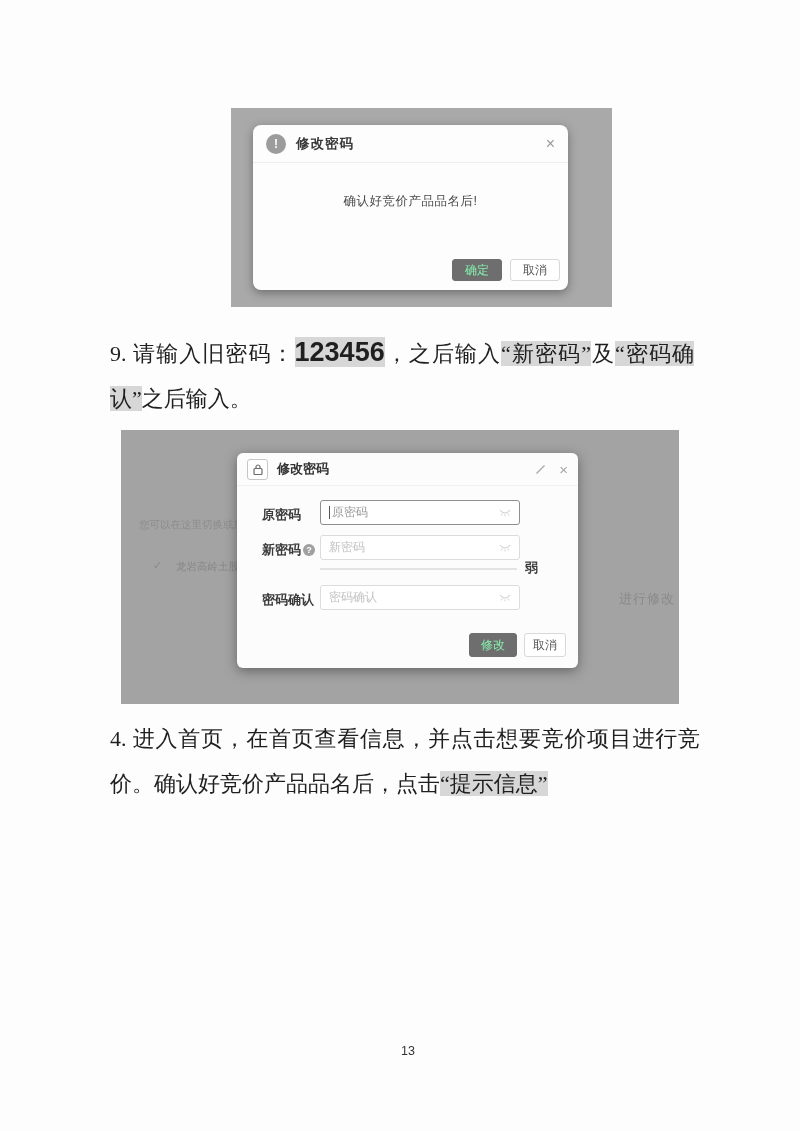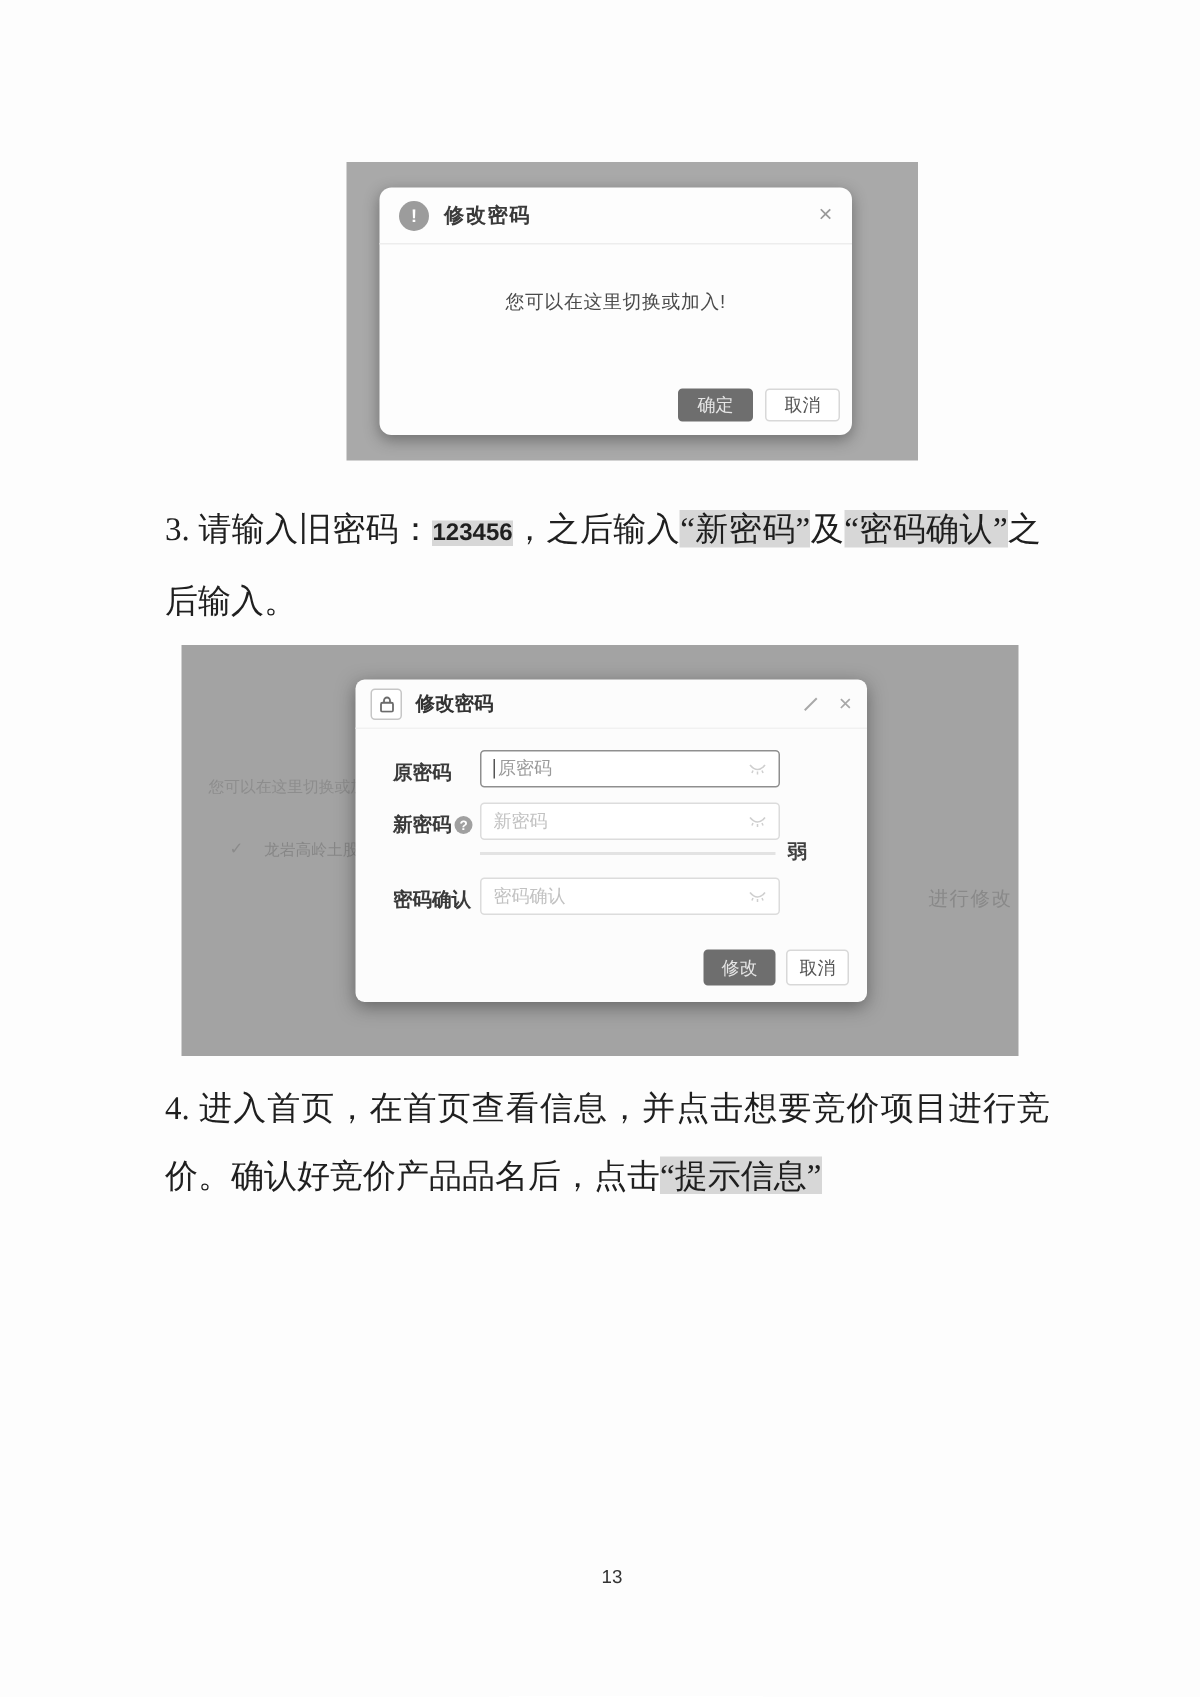--- a/index.html
+++ b/index.html
@@ -19,30 +19,30 @@
                  color:#fff; font-size:12px; font-weight:bold; display:flex;
                  align-items:center; justify-content:center; flex:0 0 auto; }
   .dlg1-title { margin-left:10px; font-weight:bold; font-size:13.5px; color:#3a3a3a;
                 letter-spacing:1px; }
   .close-x { margin-left:auto; color:#9a9a9a; font-size:16px; line-height:1; cursor:default; }
   .dlg1-body { position:absolute; top:68px; left:0; right:0; text-align:center;
                font-size:12.5px; color:#4a4a4a; letter-spacing:.5px; }
   .dlg1-footer { position:absolute; right:8px; bottom:9px; display:flex; gap:8px; }
   .btn { height:22px; border-radius:3px; font-size:12px; line-height:20px;
          text-align:center; box-sizing:border-box; font-family:"Liberation Sans",sans-serif; }
-  .btn-primary { width:50px; background:#6e6e6e; color:#e5e5e5; border:1px solid #6e6e6e; }
+  .btn-primary { width:50px; background:#6e6e6e; color:#86efac; border:1px solid #6e6e6e; }
   .btn-default { width:50px; background:#ffffff; color:#555555; border:1px solid #d8d8d8; }
 
   
   .para { position:absolute; margin:0; font-family:"Liberation Serif", serif;
           font-size:22px; line-height:45px; color:#1f1f1f; text-align:justify; }
   #para3 { left:110px; top:330px; width:584px; }
   #para4 { left:110px; top:716px; width:590px; }
   .hl { background:#d7d7d7; }
-  .b  { font-weight:bold; font-family:"Liberation Sans", sans-serif; font-size:16px; }
+  .b  { font-weight:bold; font-family:"Liberation Sans", sans-serif; font-size:27px; }
 
   
   .shot2 { position:absolute; left:121px; top:430px; width:558px; height:274px;
            background:#a3a3a3; }
   .bg-hint    { position:absolute; left:18px;  top:88px;  font-size:10.5px; color:#8d8d8d; }
   .bg-check   { position:absolute; left:32px;  top:129px; font-size:11px;   color:#8b8b8b; }
   .bg-company { position:absolute; left:55px;  top:130px; font-size:10.5px; color:#878787; }
   .bg-back    { position:absolute; left:498px; top:160px; font-size:13px;   color:#898989;
                 letter-spacing:1px; }
 
@@ -93,29 +93,29 @@
 
 <div class="page">
 
   <div class="shot1">
     <div class="dlg1">
       <div class="dlg1-header">
         <span class="info-circle">!</span>
         <span class="dlg1-title">修改密码</span>
         <span class="close-x">×</span>
       </div>
-      <div class="dlg1-body">您可以在这里切换或加入!</div>
+      <div class="dlg1-body">确认好竞价产品品名后!</div>
       <div class="dlg1-footer">
         <div class="btn btn-primary">确定</div>
         <div class="btn btn-default">取消</div>
       </div>
     </div>
   </div>
 
-  <p class="para" id="para3"><span>3. 请输入旧密码：</span><span class="hl b">123456</span><span>，之后输入</span><span class="hl">“新密码”</span><span>及</span><span class="hl">“密码确认”</span><span>之后输入。</span></p>
+  <p class="para" id="para3"><span>9. 请输入旧密码：</span><span class="hl b">123456</span><span>，之后输入</span><span class="hl">“新密码”</span><span>及</span><span class="hl">“密码确认”</span><span>之后输入。</span></p>
 
   <div class="shot2">
     <span class="bg-hint">您可以在这里切换或加入</span>
     <span class="bg-check">✓</span>
     <span class="bg-company">龙岩高岭土股份</span>
     <span class="bg-back">进行修改</span>
 
     <div class="dlg2">
       <div class="dlg2-header">
         <span class="lock-box">

